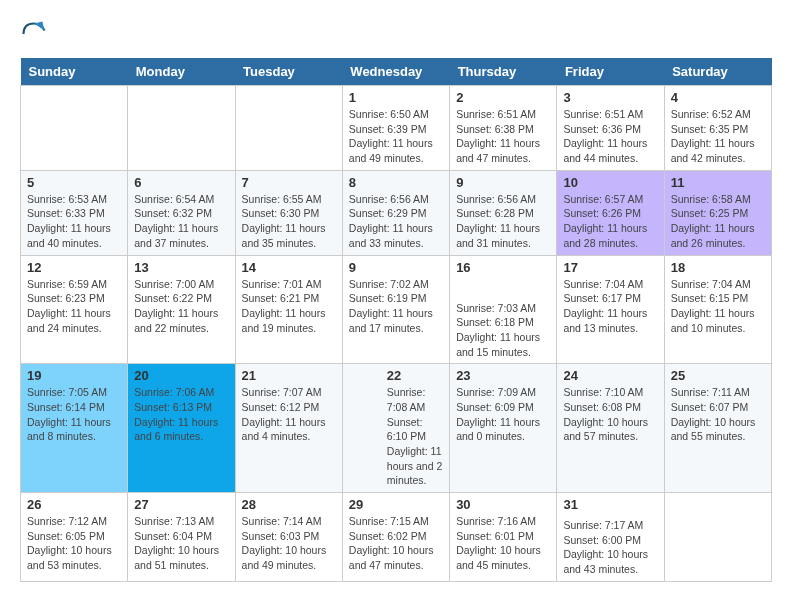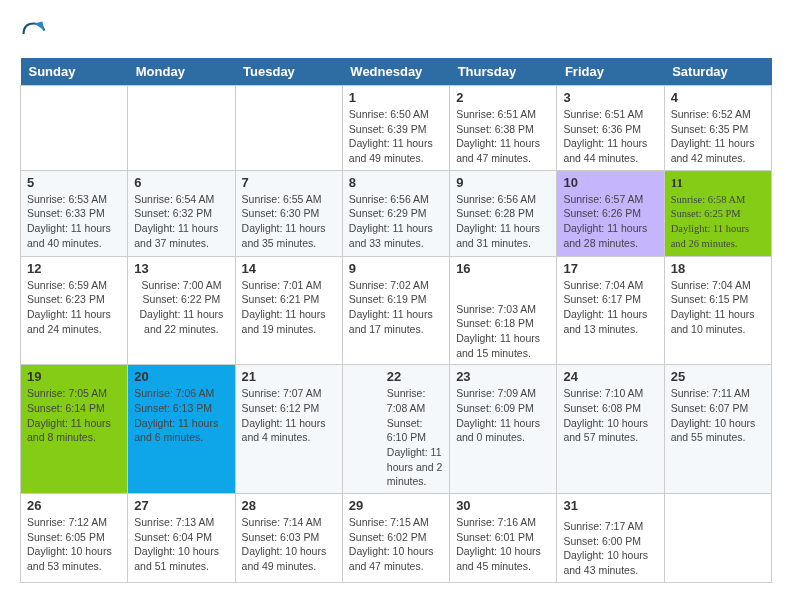--- a/index.html
+++ b/index.html
@@ -184,37 +184,37 @@
           <div class="day-info" style="white-space: pre-line;">Sunrise: 6:56 AM
 Sunset: 6:28 PM
 Daylight: 11 hours and 31 minutes.</div>
         </td>
         <td style="background: #c4b5fd;">
           <span class="day-number">10</span>
           <div class="day-info" style="white-space: pre-line;">Sunrise: 6:57 AM
 Sunset: 6:26 PM
 Daylight: 11 hours and 28 minutes.</div>
         </td>
-        <td style="background: #84cc16; font-family: Liberation Serif, serif;">
+        <td style="background: #c4b5fd;">
           <span class="day-number">11</span>
           <div class="day-info" style="white-space: pre-line;">Sunrise: 6:58 AM
 Sunset: 6:25 PM
 Daylight: 11 hours and 26 minutes.</div>
         </td>
       </tr>
       <tr>
         <td>
           <span class="day-number">12</span>
           <div class="day-info" style="white-space: pre-line;">Sunrise: 6:59 AM
 Sunset: 6:23 PM
 Daylight: 11 hours and 24 minutes.</div>
         </td>
         <td>
           <span class="day-number">13</span>
-          <div class="day-info" style="white-space: pre-line; text-align: center;">Sunrise: 7:00 AM
+          <div class="day-info" style="white-space: pre-line;">Sunrise: 7:00 AM
 Sunset: 6:22 PM
 Daylight: 11 hours and 22 minutes.</div>
         </td>
         <td>
           <span class="day-number">14</span>
           <div class="day-info" style="white-space: pre-line;">Sunrise: 7:01 AM
 Sunset: 6:21 PM
 Daylight: 11 hours and 19 minutes.</div>
         </td>
         <td>
@@ -236,21 +236,21 @@
 Daylight: 11 hours and 13 minutes.</div>
         </td>
         <td>
           <span class="day-number">18</span>
           <div class="day-info" style="white-space: pre-line;">Sunrise: 7:04 AM
 Sunset: 6:15 PM
 Daylight: 11 hours and 10 minutes.</div>
         </td>
       </tr>
       <tr>
-        <td style="background: #84cc16;">
+        <td style="background: #7dd3fc;">
           <span class="day-number">19</span>
           <div class="day-info" style="white-space: pre-line;">Sunrise: 7:05 AM
 Sunset: 6:14 PM
 Daylight: 11 hours and 8 minutes.</div>
         </td>
         <td style="background: #0ea5e9;">
           <span class="day-number">20</span>
           <div class="day-info" style="white-space: pre-line;">Sunrise: 7:06 AM
 Sunset: 6:13 PM
 Daylight: 11 hours and 6 minutes.</div>

